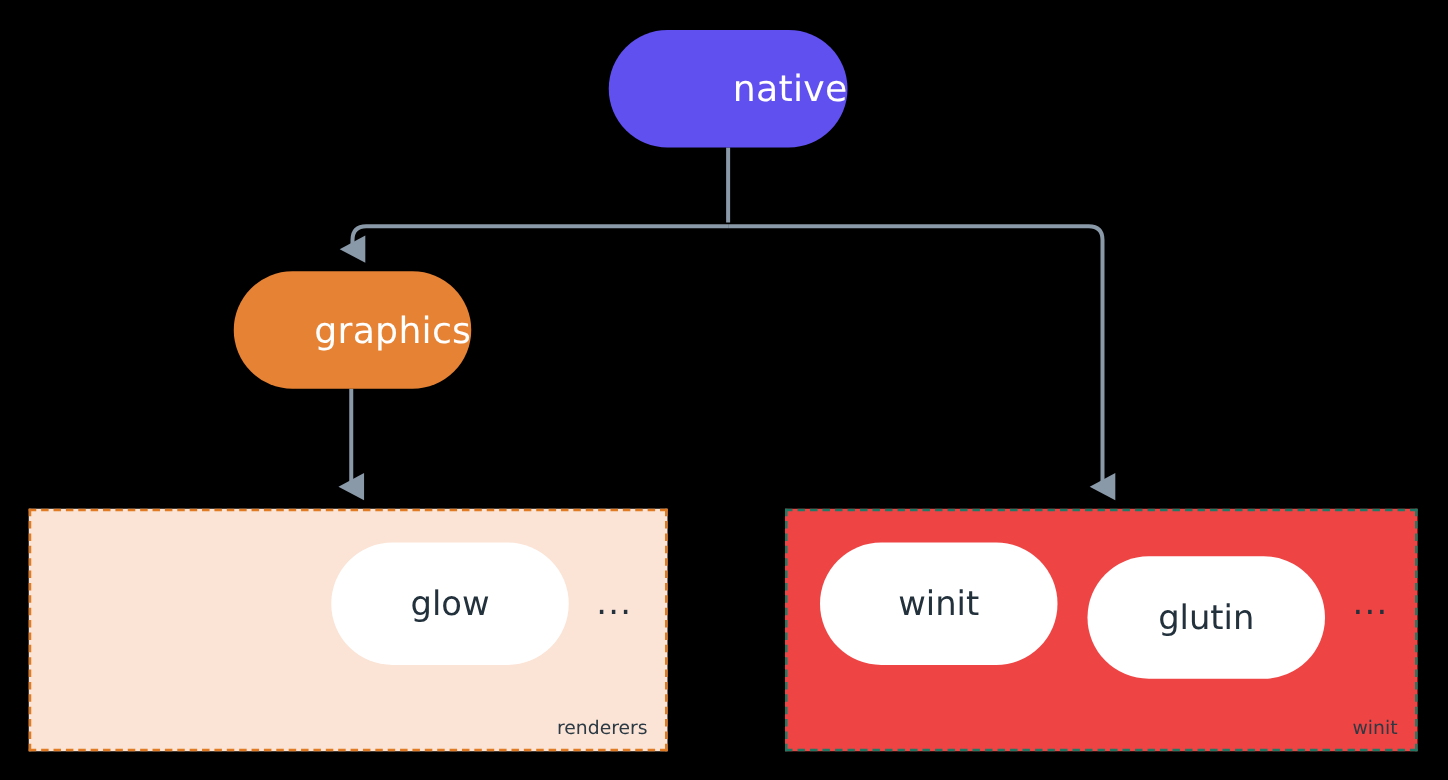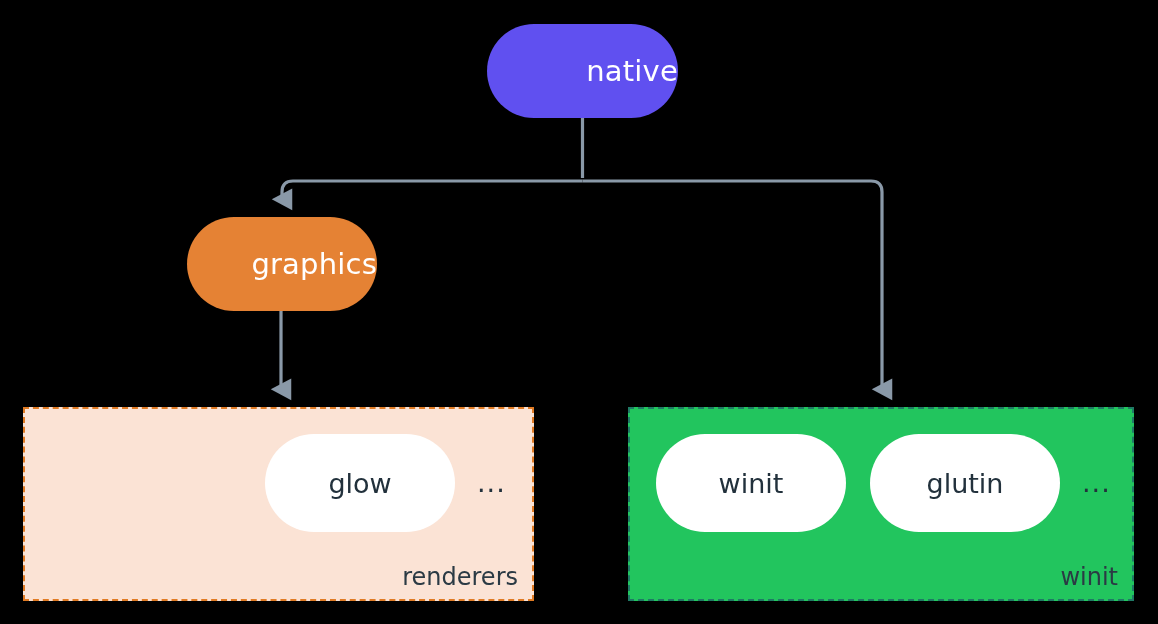--- a/index.html
+++ b/index.html
@@ -68,49 +68,49 @@
     width: 511px;
     height: 194px;
     background: #fbe3d5;
     border-color: #e07b24;
   }
   .group-shells {
     left: 628px;
     top: 407px;
     width: 506px;
     height: 194px;
-    background: #22c55e;
+    background: #ef4444;
     border-color: #1f7a66;
   }
   .group-label {
     position: absolute;
     right: 14px;
     bottom: 8px;
-    font-size: 24px;
+    font-size: 15px;
     color: #2b3a44;
     white-space: nowrap;
   }
 
   
   .pill {
     position: absolute;
     display: flex;
     align-items: center;
     justify-content: center;
     height: 98px;
     border-radius: 999px;
     background: #ffffff;
     color: #22313c;
     font-size: 27px;
     white-space: nowrap;
   }
   .pill-wgpu   { left: 26px;  top: 25px; width: 190px; }
   .pill-glow   { left: 240px; top: 25px; width: 190px; }
   .pill-winit  { left: 26px;  top: 25px; width: 190px; }
-  .pill-glutin { left: 240px; top: 25px; width: 190px; align-items: center; }
+  .pill-glutin { left: 240px; top: 36px; width: 190px; align-items: center; }
 
   .ellipsis {
     position: absolute;
     top: 58px;
     font-size: 27px;
     color: #22313c;
     letter-spacing: 1px;
     white-space: nowrap;
   }
   .ellipsis-renderers { left: 452px; }

